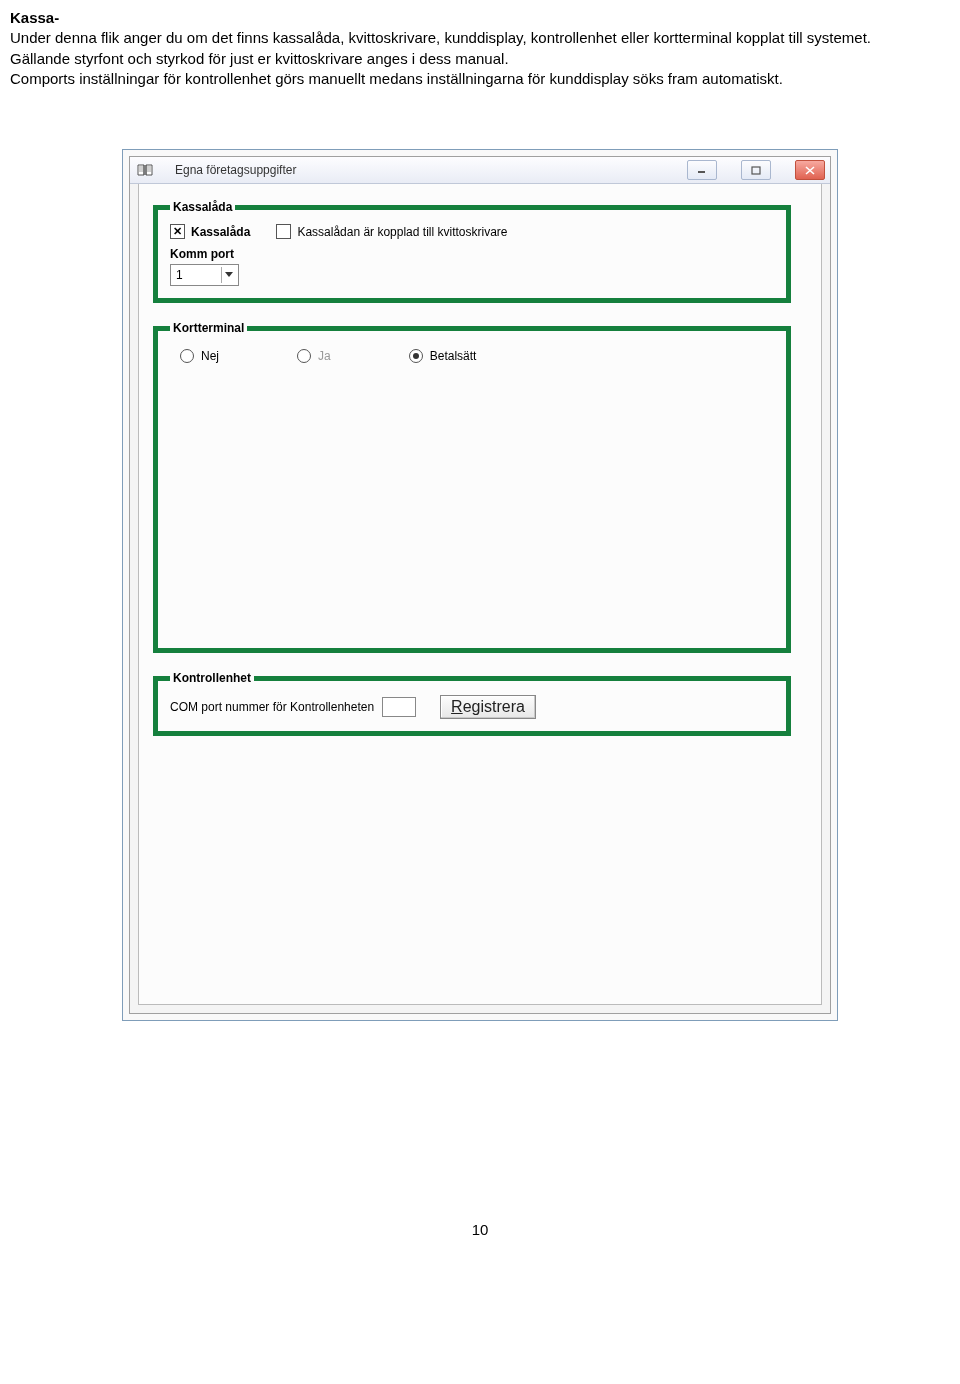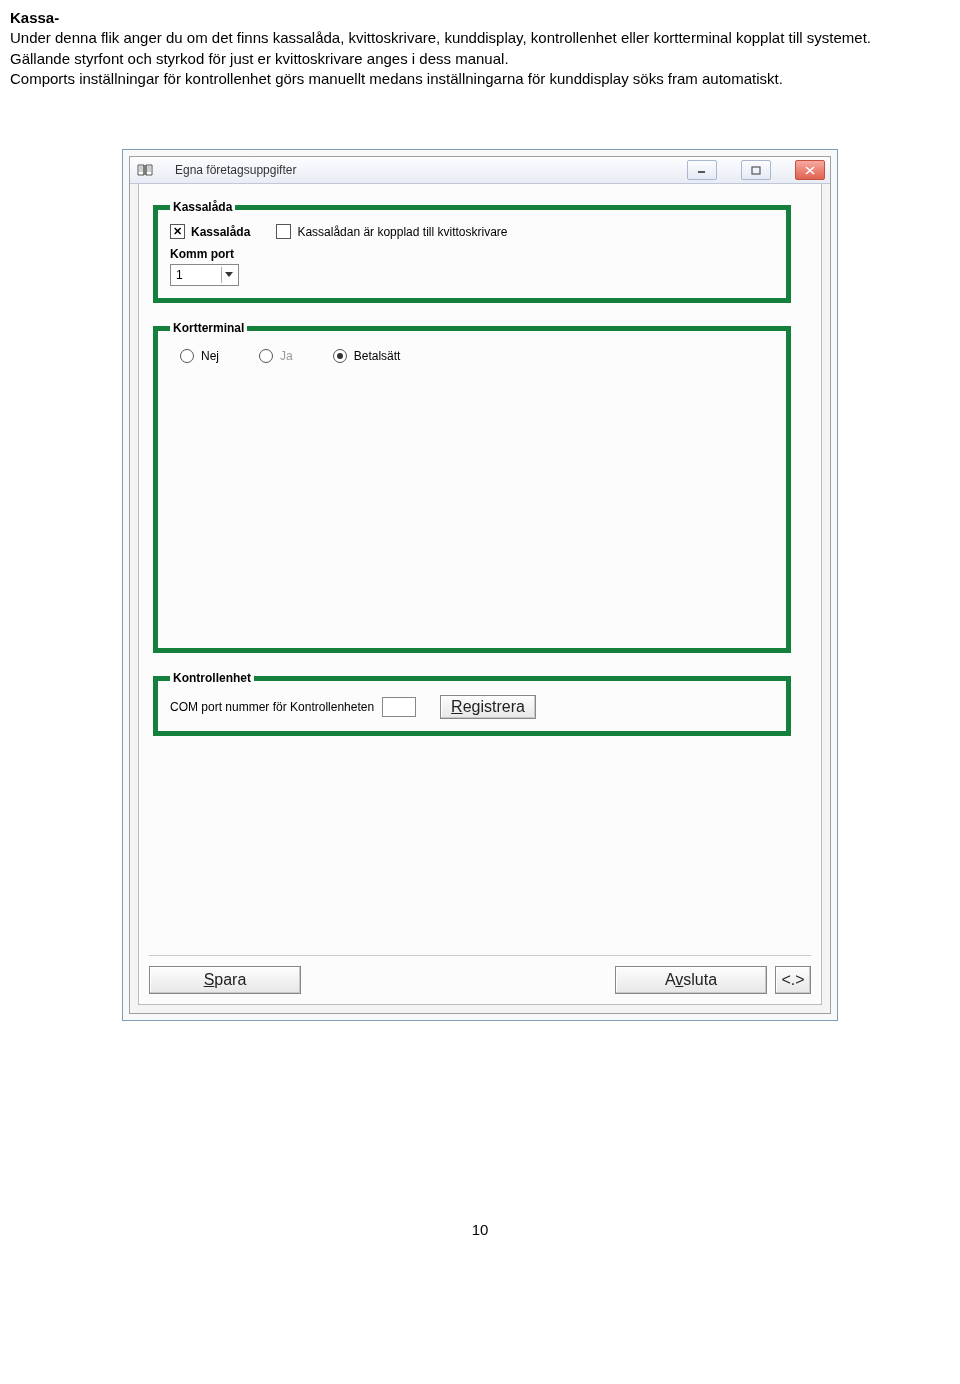--- a/index.html
+++ b/index.html
@@ -140,21 +140,21 @@
     font-size: 12px;
     margin-top: 3px;
   }
   .select .caret {
     width: 14px; height: 16px;
     border-left: 1px solid #aaa;
     display: inline-flex;
     align-items: center;
     justify-content: center;
   }
-  .radio-row { display: flex; align-items: center; gap: 40px; padding: 4px 10px; }
+  .radio-row { display: flex; align-items: center; gap: 78px; padding: 4px 10px; }
   .radio {
     width: 12px; height: 12px;
     border: 1px solid #555;
     border-radius: 50%;
     display: inline-flex;
     align-items: center;
     justify-content: center;
     background: #fff;
   }
   .radio .dot { width: 6px; height: 6px; background: #333; border-radius: 50%; }
@@ -287,26 +287,20 @@
           <legend>Kontrollenhet</legend>
           <div class="kontroll-row">
             <span>COM port nummer för Kontrollenheten</span>
             <span class="textinput"></span>
             <span style="width:8px"></span>
             <span class="btn"><span class="underline-letter">R</span>egistrera</span>
           </div>
         </fieldset>
 
 
-        <div class="bottom-bar">
-          <span class="btn main"><span class="underline-letter">S</span>para</span>
-          <span class="spacer"></span>
-          <span class="btn main">A<span class="underline-letter">v</span>sluta</span>
-          <span class="btn small">&lt;.&gt;</span>
-        </div>
 
       </div>
     </div>
   </div>
 
   <div class="page-number">10</div>
 
 </div>
 
 </body></html>

